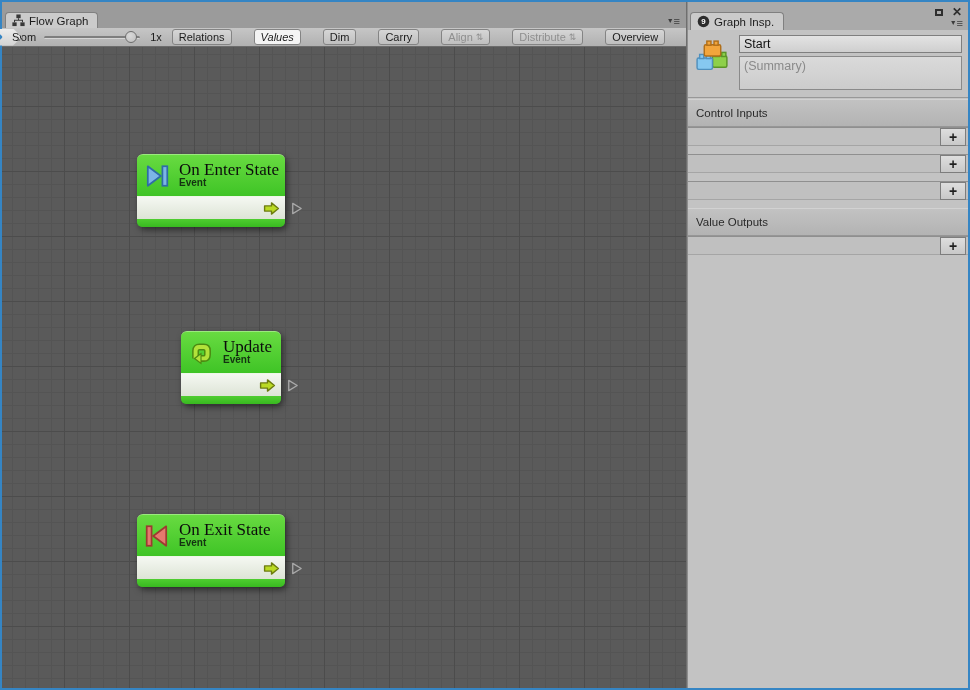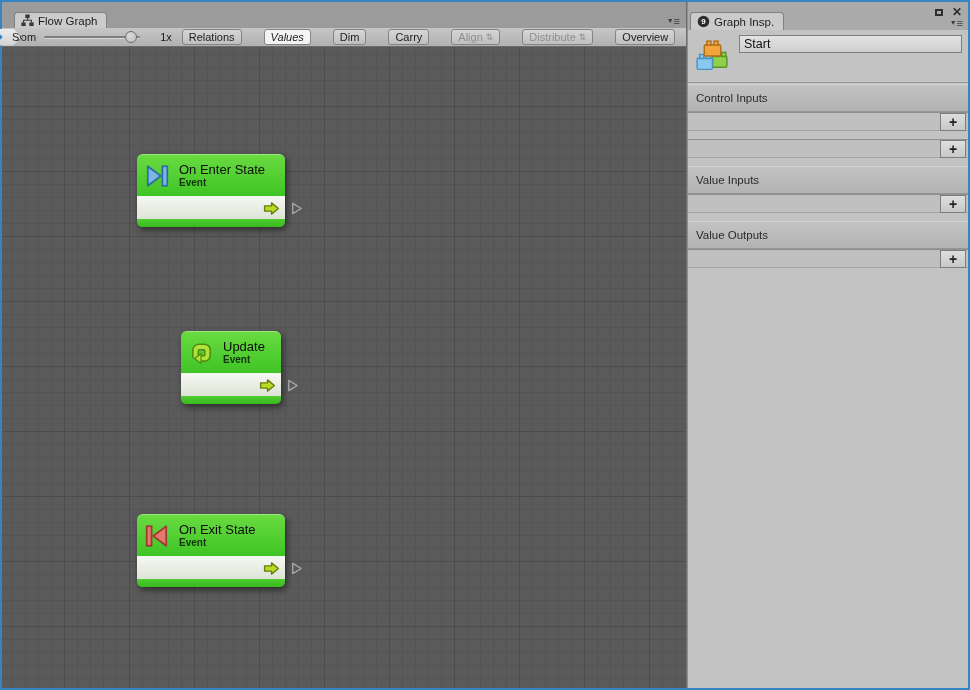--- a/index.html
+++ b/index.html
@@ -6,21 +6,21 @@
   body { margin: 0; background: #444; font-family: "Liberation Sans", sans-serif; }
   .window {
     position: relative; width: 970px; height: 690px;
     background: #3585c4; overflow: hidden;
     font-family: "Liberation Sans", sans-serif;
   }
   
   .left-pane { position: absolute; left: 2px; top: 2px; width: 684px; height: 686px; background: #9b9b9b; }
   .tabstrip { position: relative; height: 26px; background: #9b9b9b; }
   .tab {
-    position: absolute; left: 12px; bottom: 0; height: 16px;
+    position: absolute; left: 3px; bottom: 0; height: 16px;
     display: flex; align-items: center; gap: 4px; padding: 0 9px 0 6px;
     background: #cbcbcb; border: 1px solid #808080; border-bottom: none;
     border-radius: 4px 4px 0 0; font-size: 11.5px; color: #1d1d1d; white-space: nowrap;
   }
   .menu-btn { position: absolute; right: 6px; bottom: 2px; color: #3c3c3c; font-size: 11px; line-height: 10px; letter-spacing: 0; cursor: default; }
   .menu-btn .caret { font-size: 7px; vertical-align: 2px; }
   
   .toolbar {
     position: relative; height: 19px; display: flex; align-items: center;
     background: linear-gradient(#c6c6c6, #b1b1b1);
@@ -34,21 +34,21 @@
   }
   .crumb.first .shape { clip-path: polygon(0 0, calc(100% - 9px) 0, 100% 50%, calc(100% - 9px) 100%, 0 100%); }
   .crumb.first .inner { clip-path: polygon(0 0, calc(100% - 9px) 0, 100% 50%, calc(100% - 9px) 100%, 0 100%); background: linear-gradient(#c9c9c9, #b4b4b4); }
   .crumb.sel { margin-left: -8px; }
   .crumb.sel .shape { clip-path: polygon(0 0, calc(100% - 9px) 0, 100% 50%, calc(100% - 9px) 100%, 0 100%, 9px 50%); }
   .crumb.sel .inner { clip-path: polygon(0 0, calc(100% - 9px) 0, 100% 50%, calc(100% - 9px) 100%, 0 100%, 9px 50%); background: linear-gradient(#ececec, #d2d2d2); padding-left: 14px; }
   .zoom-label { margin-left: 14px; }
   .slider { position: relative; width: 96px; height: 12px; margin-left: 8px; flex: 0 0 auto; }
   .slider .track { position: absolute; left: 0; right: 0; top: 5px; height: 3px; background: #7e7e7e; border-bottom: 1px solid #d5d5d5; border-radius: 2px; }
   .slider .knob { position: absolute; left: 81px; top: 0; width: 12px; height: 12px; border-radius: 50%; background: radial-gradient(circle at 40% 35%, #d9d9d9, #bdbdbd); border: 1px solid #6e6e6e; }
-  .zoom-value { margin-left: 20px; margin-right: 4px; }
+  .zoom-value { margin-left: 10px; margin-right: 4px; }
   .tbtns { display: flex; align-items: flex-end; gap: 22px; margin-left: 6px; }
   .tbtn {
     height: 16px; display: flex; align-items: center; gap: 3px; padding: 0 6px;
     background: linear-gradient(#d6d6d6, #bfbfbf); border: 1px solid #848484;
     border-radius: 3px; font-size: 11px; color: #1c1c1c; white-space: nowrap; cursor: default;
   }
   .tbtn.active { background: #f4f4f4; font-style: italic; }
   .tbtn.disabled { color: #8f8f8f; }
   .sort-glyph { font-size: 9px; color: #8f8f8f; line-height: 9px; }
   
@@ -65,21 +65,21 @@
   }
   
   .node { position: absolute; border-radius: 6px; box-shadow: 2px 3px 6px rgba(0,0,0,.5); }
   .node-header {
     display: flex; align-items: center; height: 42px; padding: 0 10px 0 7px;
     background: linear-gradient(#68db41, #3fc426);
     border-radius: 6px 6px 0 0; border-top: 1px solid #9bea7e;
   }
   .node-icon { width: 26px; height: 26px; flex: 0 0 auto; margin-right: 9px; }
   .node-text { display: flex; flex-direction: column; justify-content: center; }
-  .node-title { font-size: 13px; color: #0c0c0c; line-height: 15px; white-space: nowrap; }
+  .node-title { font-size: 17px; color: #0c0c0c; line-height: 15px; white-space: nowrap; font-family: Liberation Serif, serif; }
   .node-sub { font-size: 10px; font-weight: bold; color: #143312; line-height: 12px; white-space: nowrap; }
   .node-body {
     position: relative; height: 23px;
     background: linear-gradient(#f5f8f2, #dde4d6);
     border-top: 1px solid #eef7e8;
   }
   .port-arrow { position: absolute; right: 4px; top: 2px; width: 19px; height: 19px; }
   .ghost-tri { position: absolute; right: -19px; top: 4px; width: 15px; height: 15px; }
   .node-footer { height: 8px; background: linear-gradient(#4fcd30, #38b920); border-radius: 0 0 5px 5px; }
   
@@ -318,42 +318,42 @@
               <rect x="12" y="16.5" width="4" height="4" fill="#86c8f0" stroke="#5090bd"></rect>
             <rect x="10" y="7" width="16" height="11" rx="1.5" fill="#f2a53c" stroke="#b06f1a"></rect>
             <rect x="12.5" y="3.5" width="4" height="4" fill="#f2a53c" stroke="#b06f1a"></rect>
               <rect x="19.5" y="3.5" width="4" height="4" fill="#f2a53c" stroke="#b06f1a"></rect>
           </g>
         </svg>
         <div class="insp-fields">
           <div class="insp-title-field">
             <span>Start</span>
           </div>
+          <div class="insp-summary">
+            <span>(Summary)</span>
+          </div>
         </div>
       </div>
 
       <div class="insp-section">
         <div class="sec-header">
             <span>Control Inputs</span>
           </div>
         <div class="sec-row">
           <div class="add-btn">+</div>
         </div>
       </div>
 
       <div class="insp-section">
         <div class="sec-row">
           <div class="add-btn">+</div>
         </div>
       </div>
 
       <div class="insp-section">
-        <div class="sec-header">
-            <span>Value Inputs</span>
-          </div>
         <div class="sec-row">
           <div class="add-btn">+</div>
         </div>
       </div>
 
       <div class="insp-section">
         <div class="sec-header">
             <span>Value Outputs</span>
           </div>
         <div class="sec-row">

